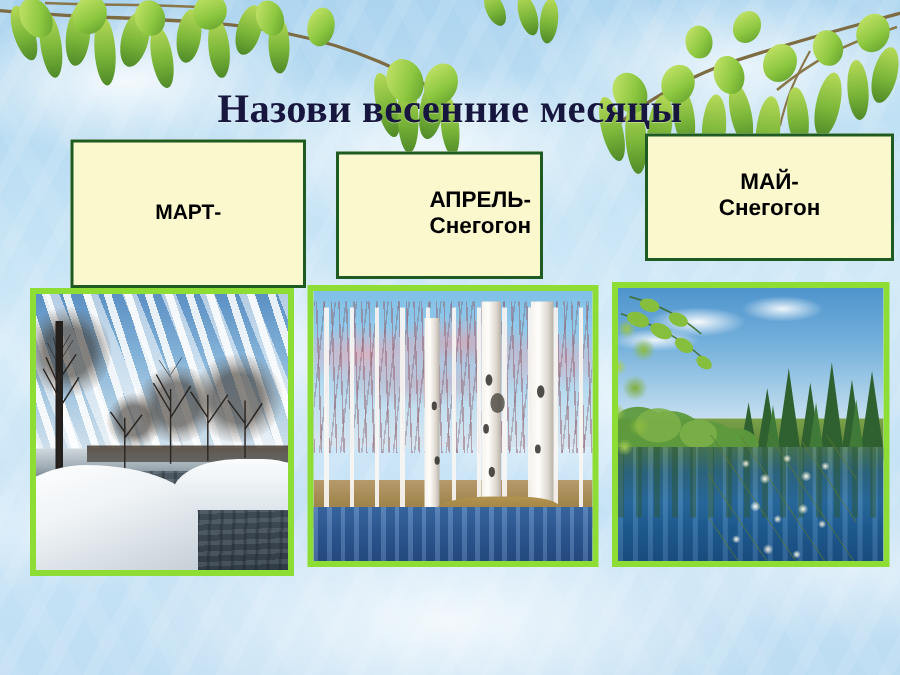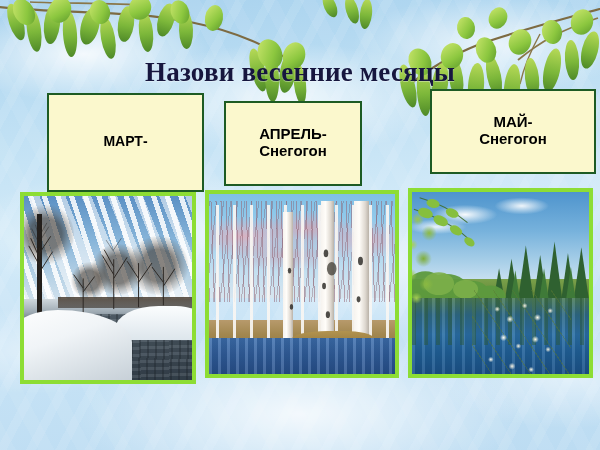--- a/index.html
+++ b/index.html
@@ -54,21 +54,21 @@
     font-family:"Liberation Sans",sans-serif;
     color:#000;
     line-height:1.13;
     text-align:center;
     padding:4px 6px 6px;
   }
   .mbox .l1{font-size:15px;font-weight:bold;}
   .mbox .l2{font-size:15px;font-weight:bold;}
 
   #box-march { left:31px;  top:93px;  width:157px; height:99px;margin-left:16px; }
-  #box-april { left:224px; top:101px; width:138px; height:85px; }
+  #box-april { left:224px; top:101px; width:138px; height:85px;align-items:flex-end; }
   #box-may   { left:430px; top:89px;  width:166px; height:85px; }
 
   #box-march .l1,#box-march .l2{font-size:14px;}
 
   
   .photo{
     position:absolute;
     border:4px solid #8ddd34;
     box-sizing:border-box;
     overflow:hidden;

